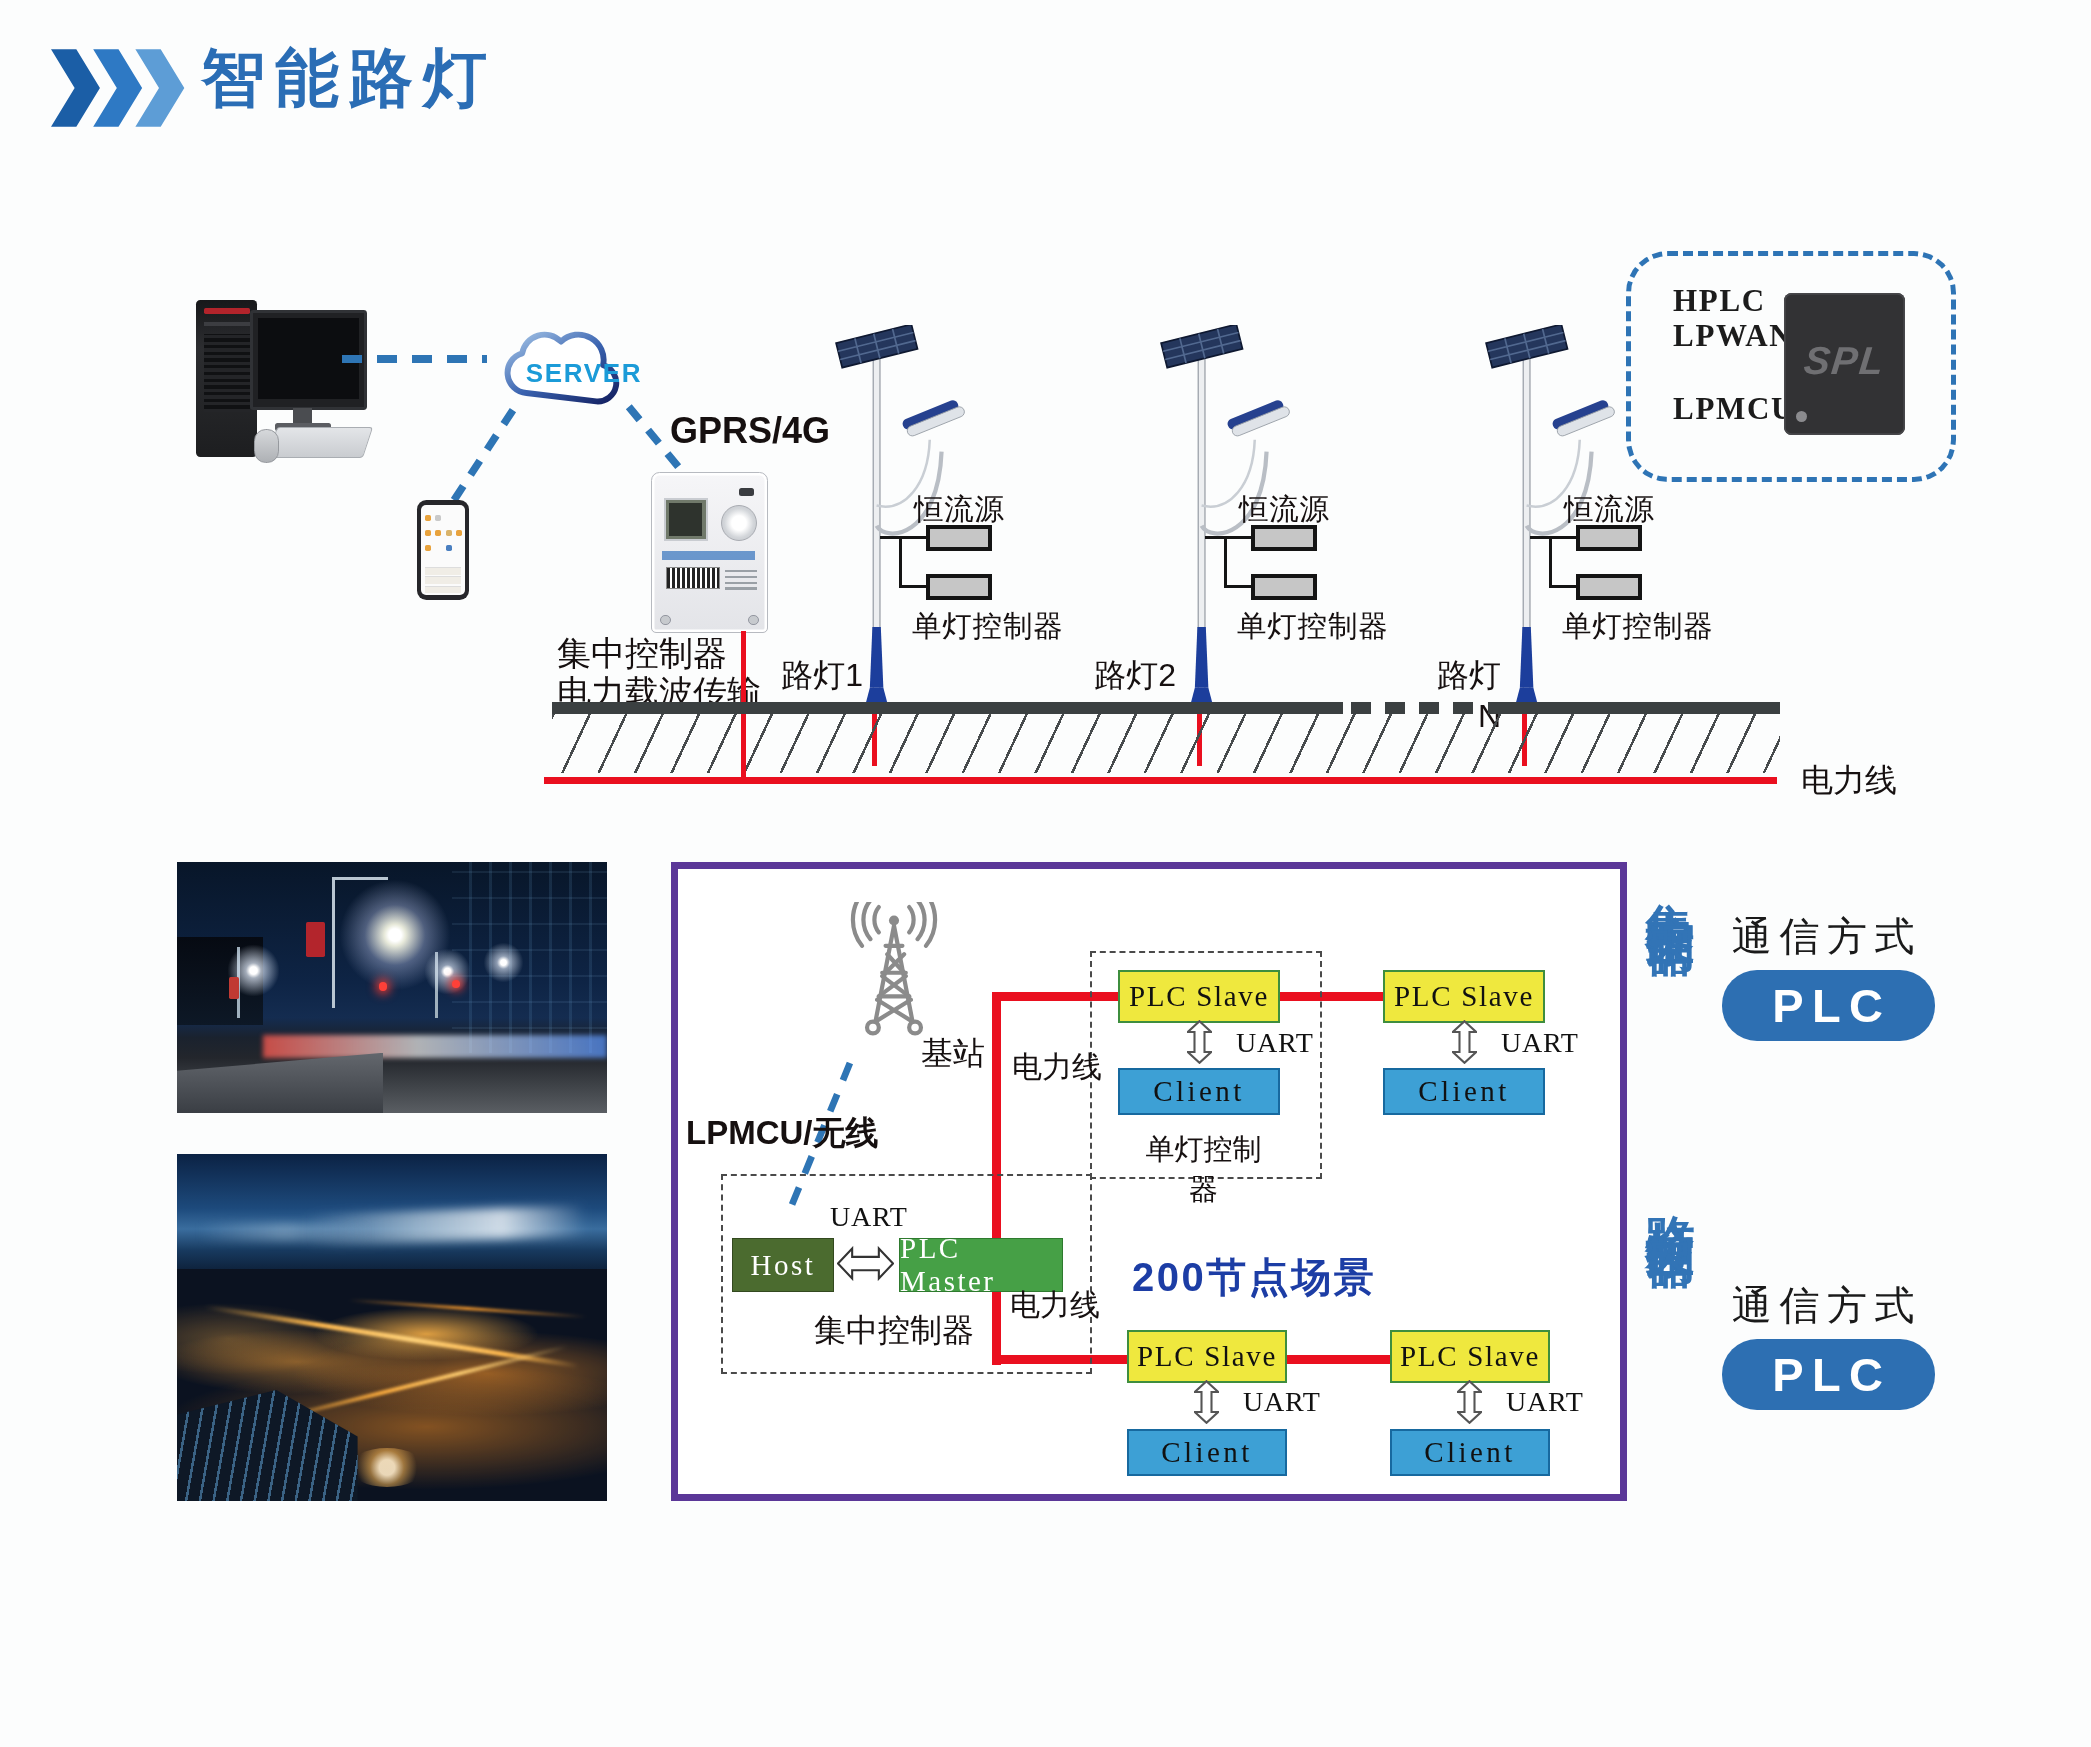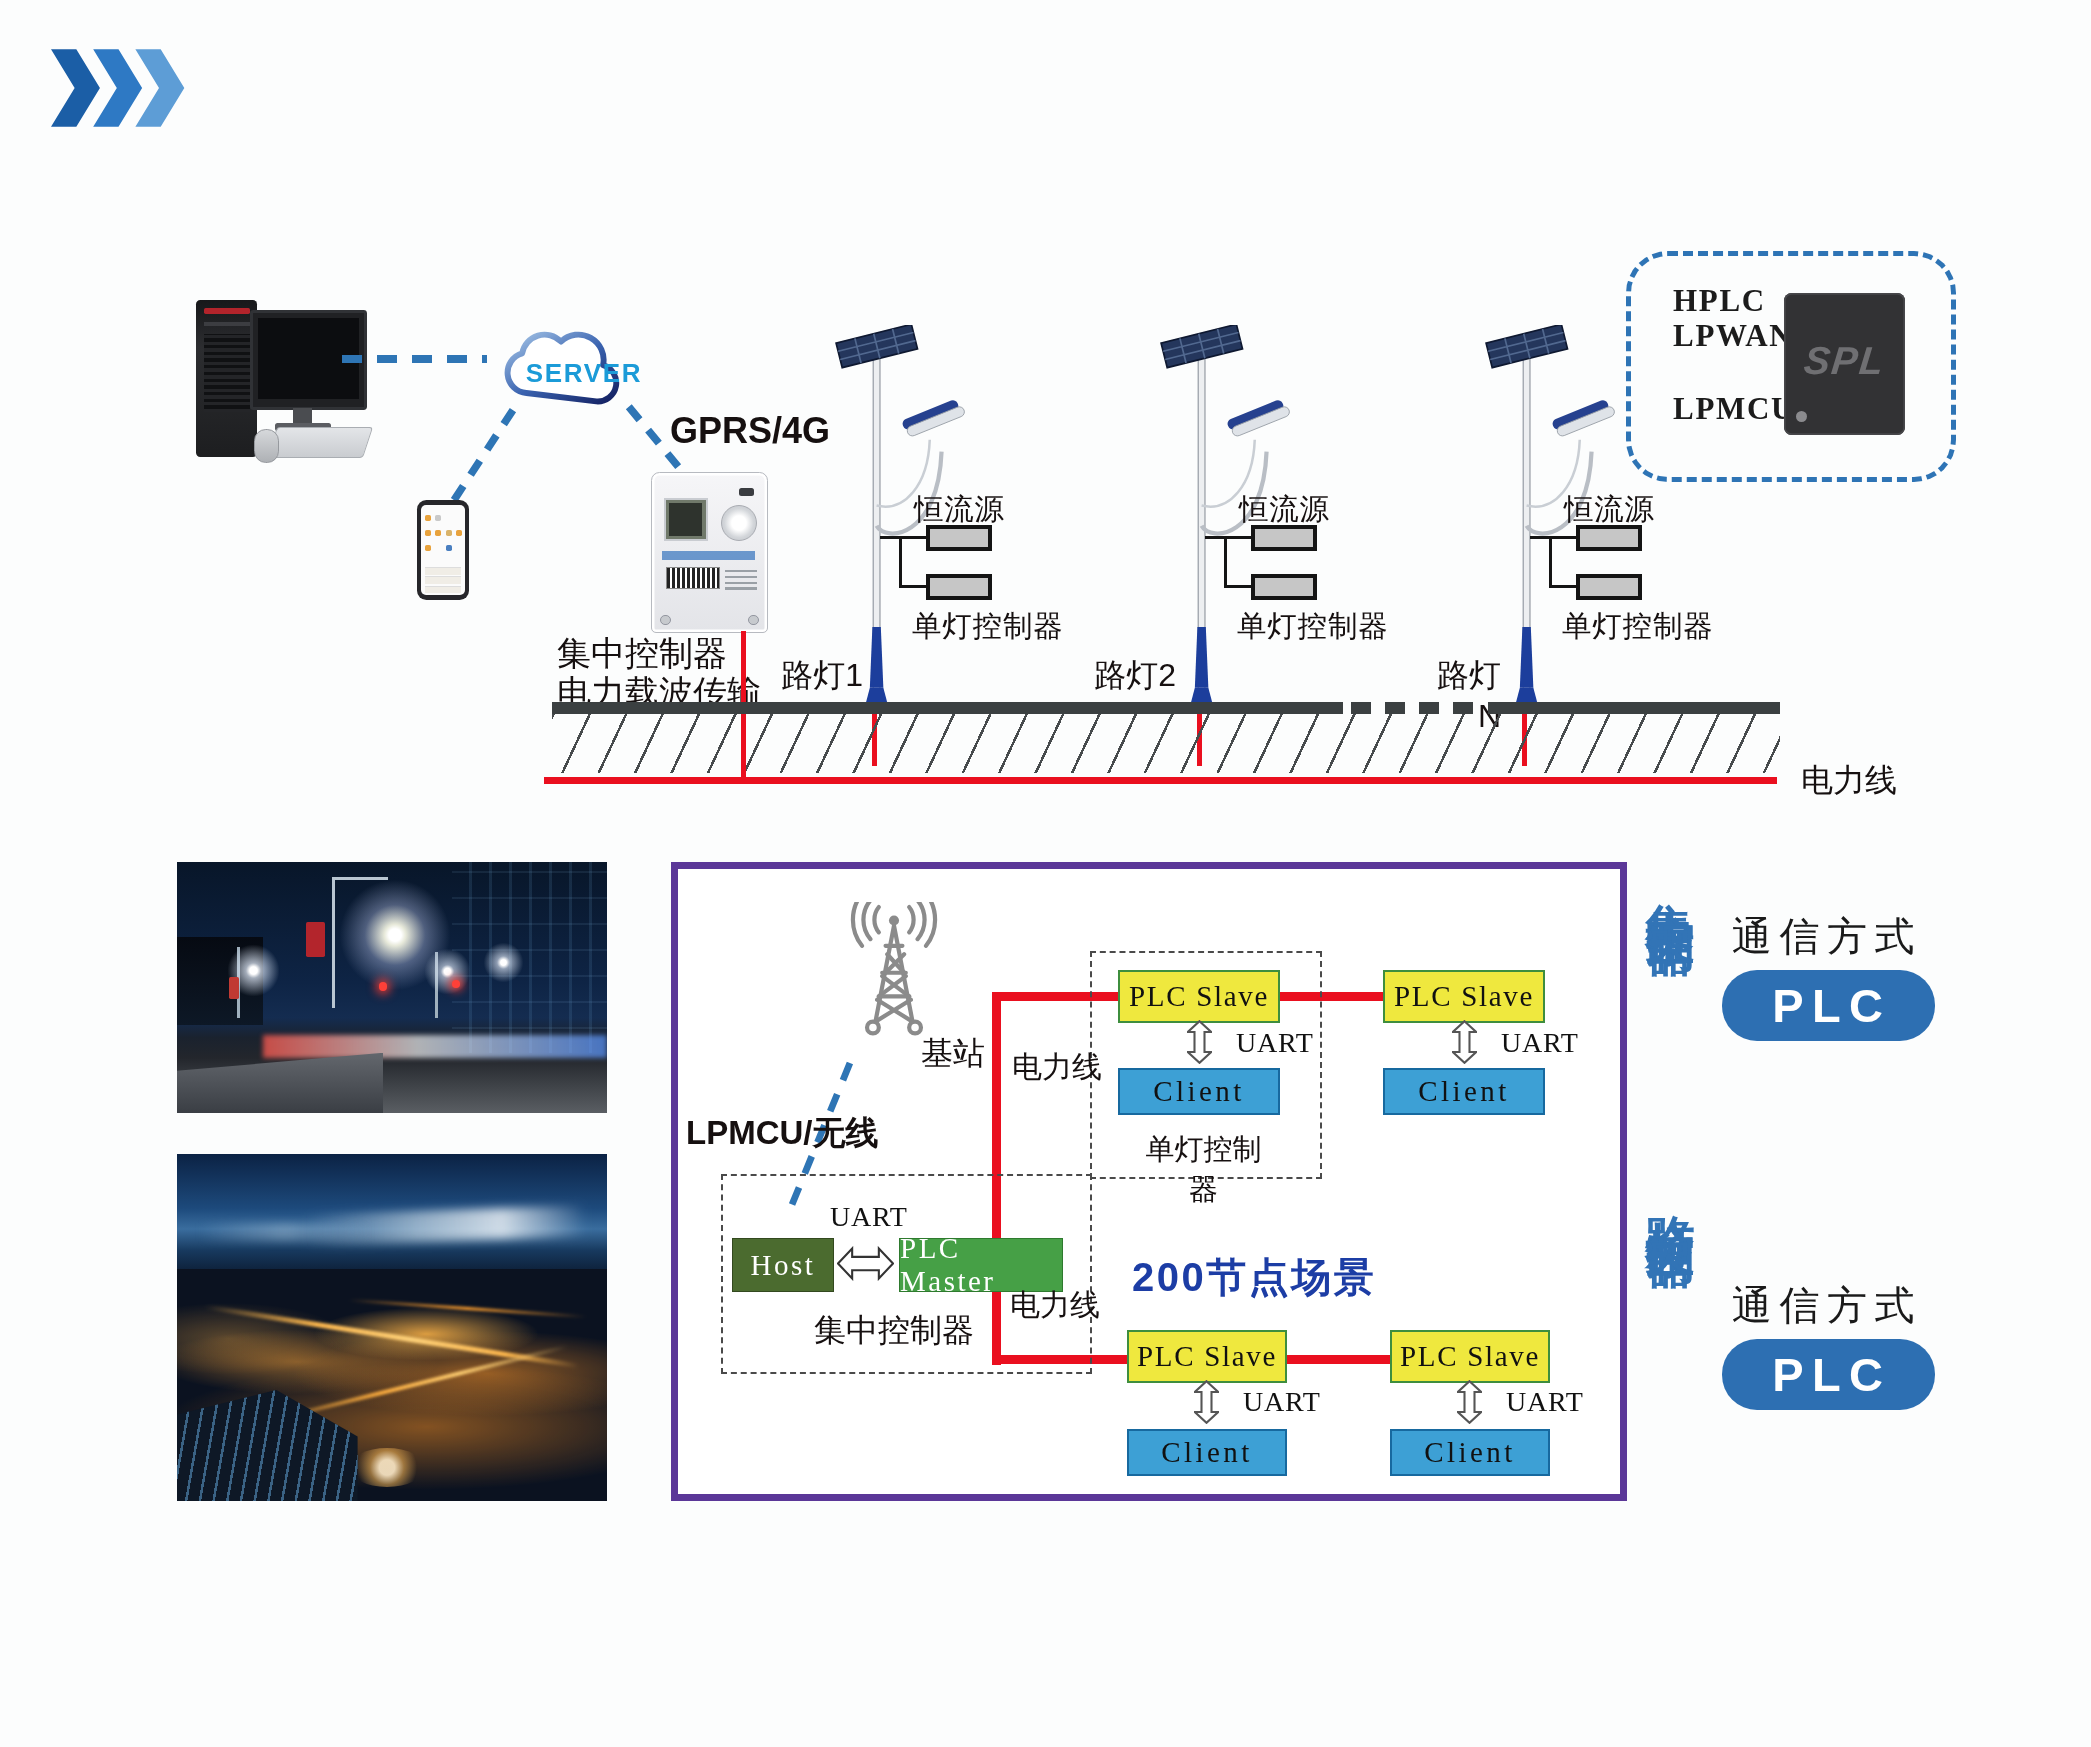--- a/index.html
+++ b/index.html
@@ -100,20 +100,21 @@
 </head>
 <body>
 
 <div class="canvas">
 
   <svg class="abs" style="left:51px;top:49px;" width="135" height="78" viewBox="0 0 160 92">
     <polygon points="0,0 30,0 58,46 30,92 0,92 28,46" fill="#1b5ea6"></polygon>
     <polygon points="50,0 80,0 108,46 80,92 50,92 78,46" fill="#2e79c4"></polygon>
     <polygon points="100,0 130,0 158,46 130,92 100,92 128,46" fill="#5d9dd6"></polygon>
   </svg>
+  <div class="abs page-title zh">智能路灯</div>
 
   <div>
 
     <div>
       <div class="abs pc-tower">
           <i></i>
           <u></u>
           <s></s>
         </div>
       <div class="abs pc-mon">

